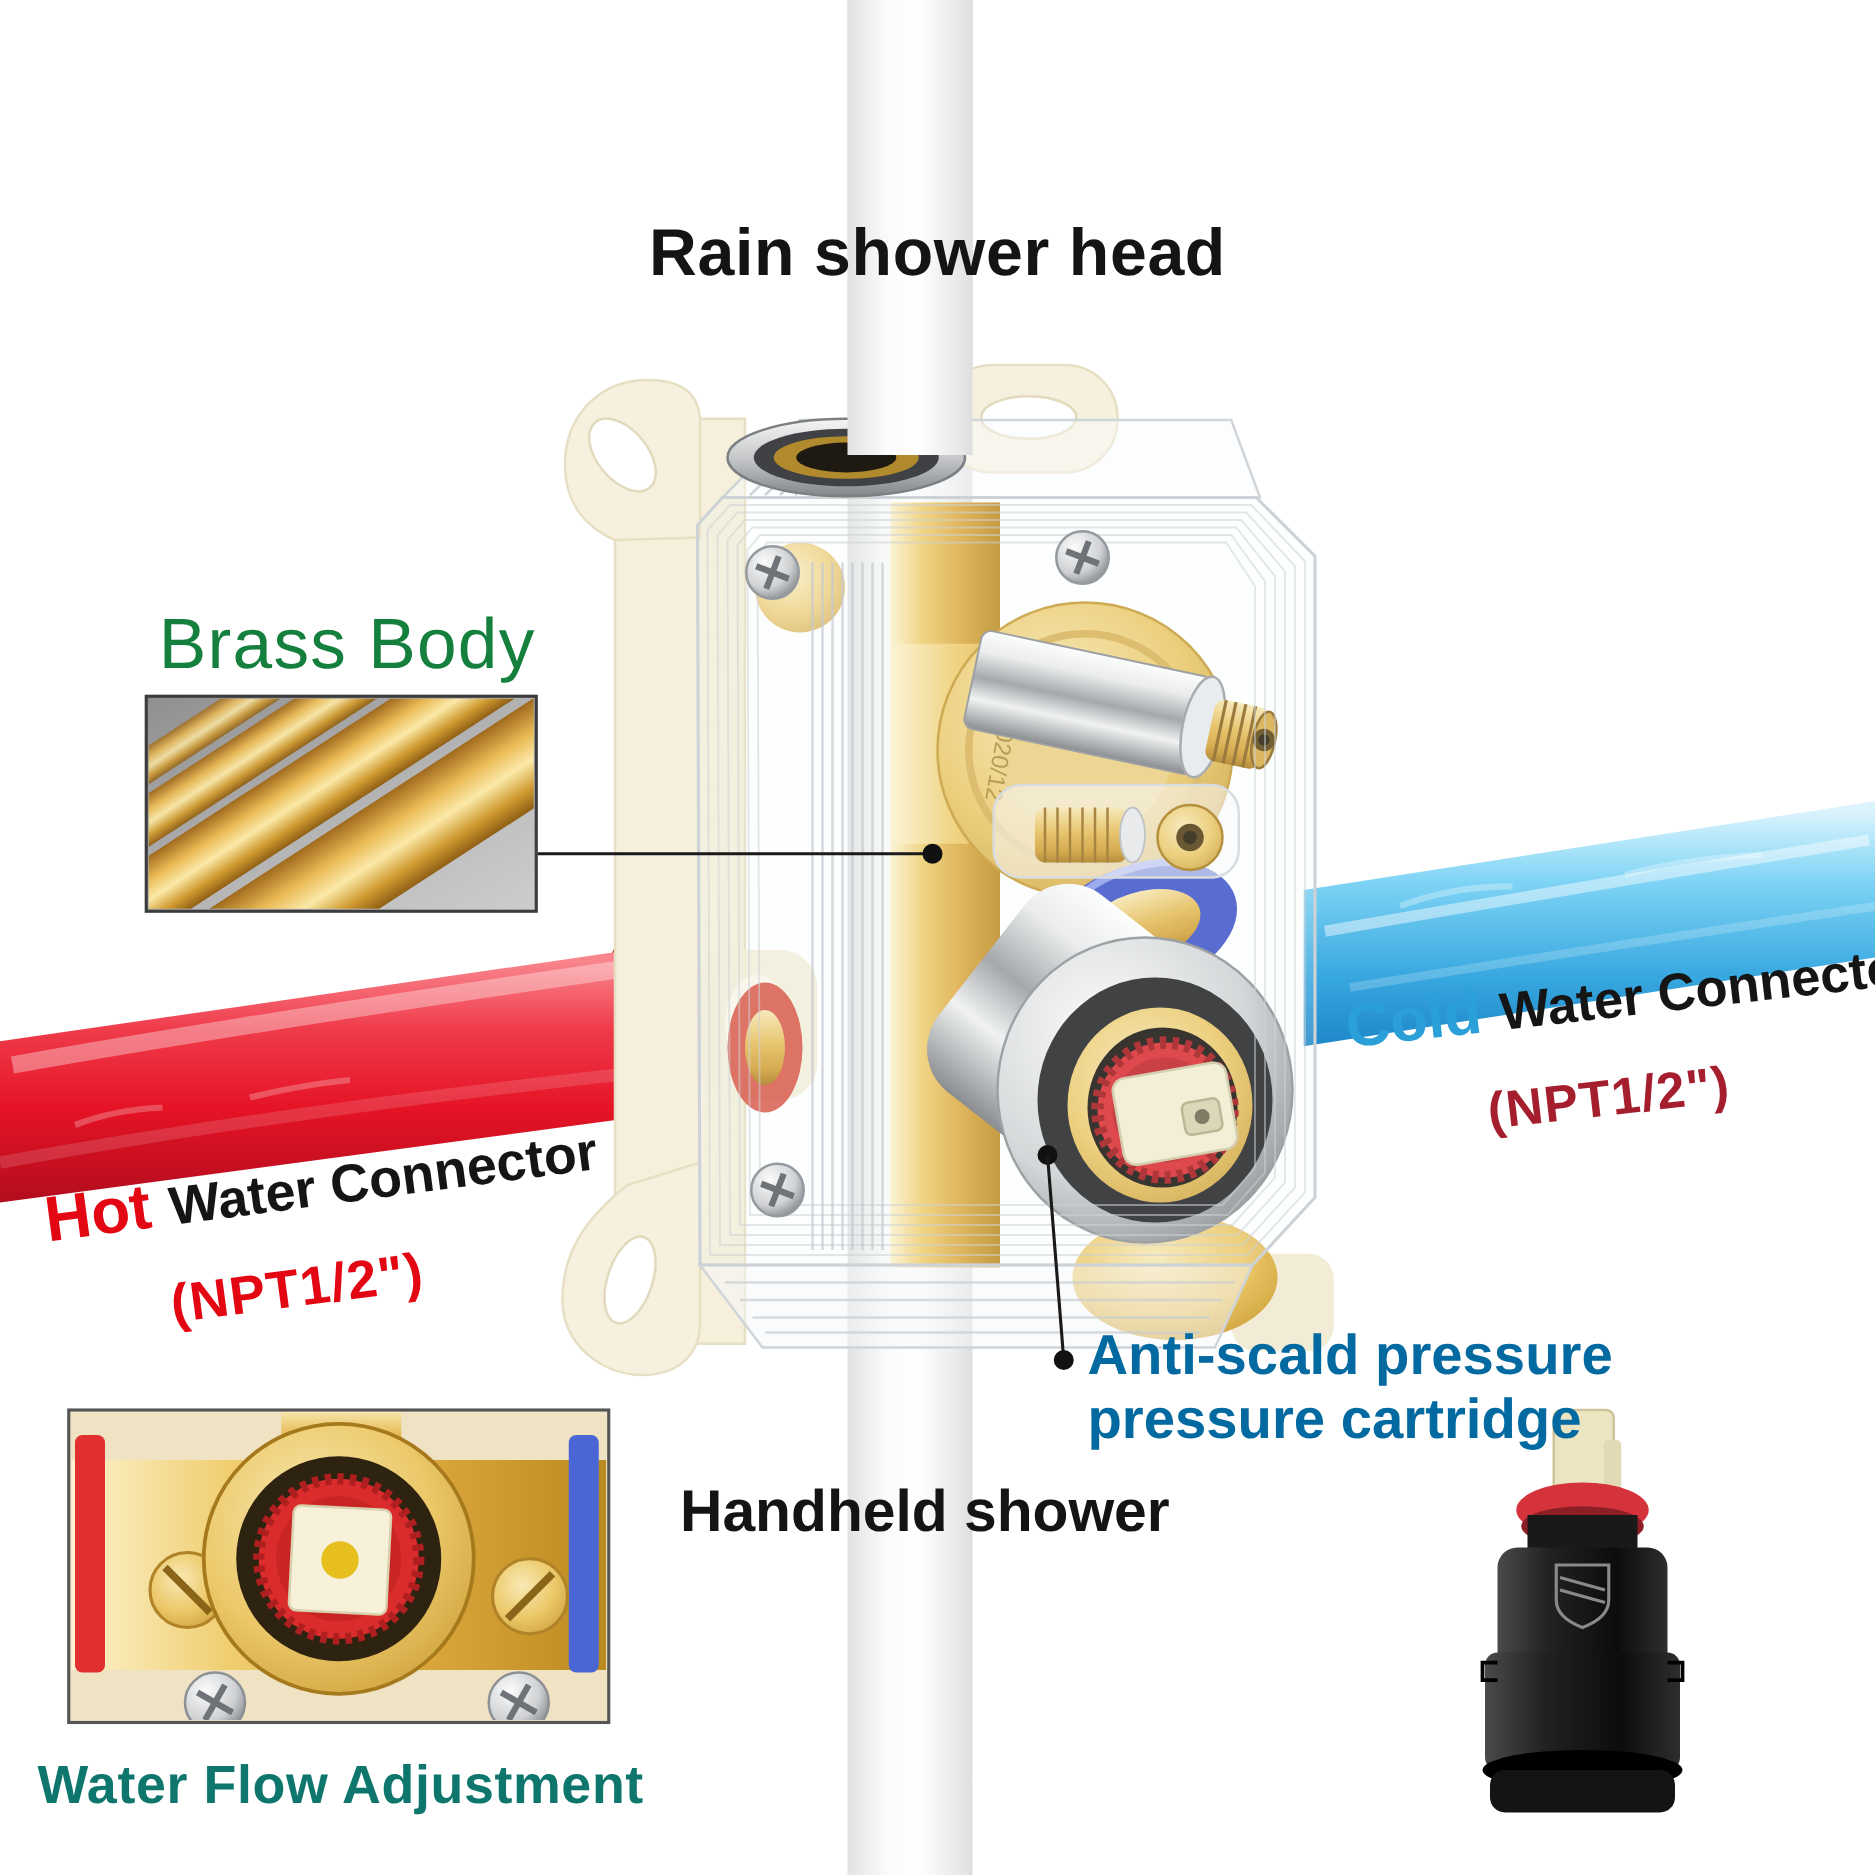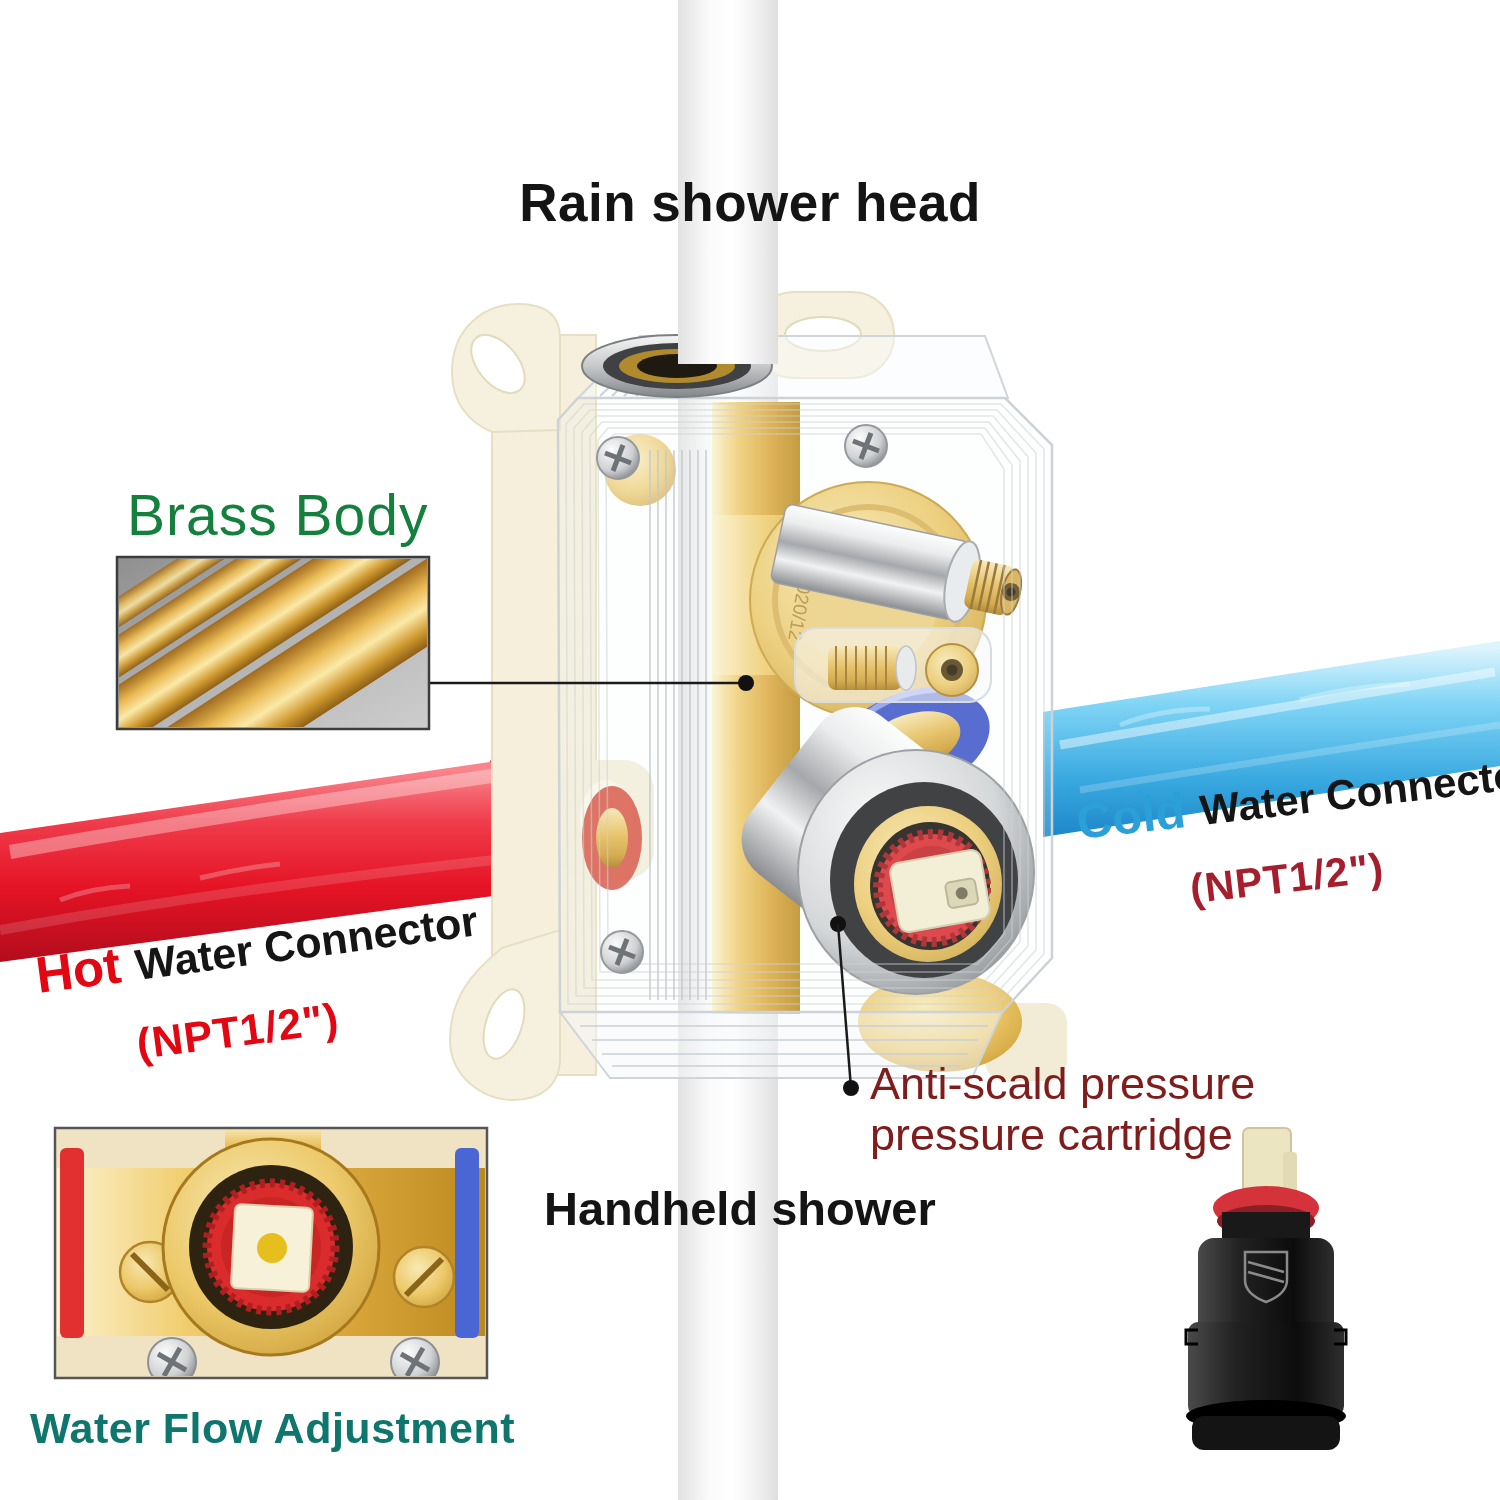--- a/index.html
+++ b/index.html
@@ -12,21 +12,21 @@
   .lbl-hot{left:40px;top:946px;transform:rotate(-7.5deg);transform-origin:left bottom;}
   .lbl-hot .hl{font-size:51px;font-weight:700;color:#e30613;margin-right:15px;}
   .lbl-hot .rest{font-size:43px;font-weight:700;color:#151515;}
   .lbl-hot-npt{left:140px;top:1020px;transform:rotate(-7.5deg);transform-origin:left bottom;
                font-size:43px;font-weight:700;color:#e30613;letter-spacing:1px;}
   .lbl-cold{left:1080px;top:794px;transform:rotate(-6.5deg);transform-origin:left bottom;}
   .lbl-cold .hl{font-size:49px;font-weight:700;color:#2a9fd8;margin-right:15px;}
   .lbl-cold .rest{font-size:42px;font-weight:700;color:#151515;}
   .lbl-cold-npt{left:1193px;top:866px;transform:rotate(-6.5deg);transform-origin:left bottom;
                 font-size:41px;font-weight:700;color:#a51e2d;letter-spacing:1px;}
-  .lbl-anti{left:870px;top:1058px;font-size:45px;font-weight:400;line-height:1.14;color:#7f1d1d;}
+  .lbl-anti{left:870px;top:1058px;font-size:45px;font-weight:700;line-height:1.14;color:#0369a1;}
   .lbl-hand{left:544px;top:1181px;font-size:47px;font-weight:700;text-align:center;}
   .lbl-flow{left:30px;top:1404px;font-size:43px;font-weight:700;color:#0f766e;letter-spacing:.5px;}
 </style>
 </head>
 <body>
 
 <div class="stage">
 <svg width="1500" height="1500" viewBox="0 0 1500 1500">
   <defs>
     <linearGradient id="pipeWhite" x1="0" y1="0" x2="1" y2="0">

